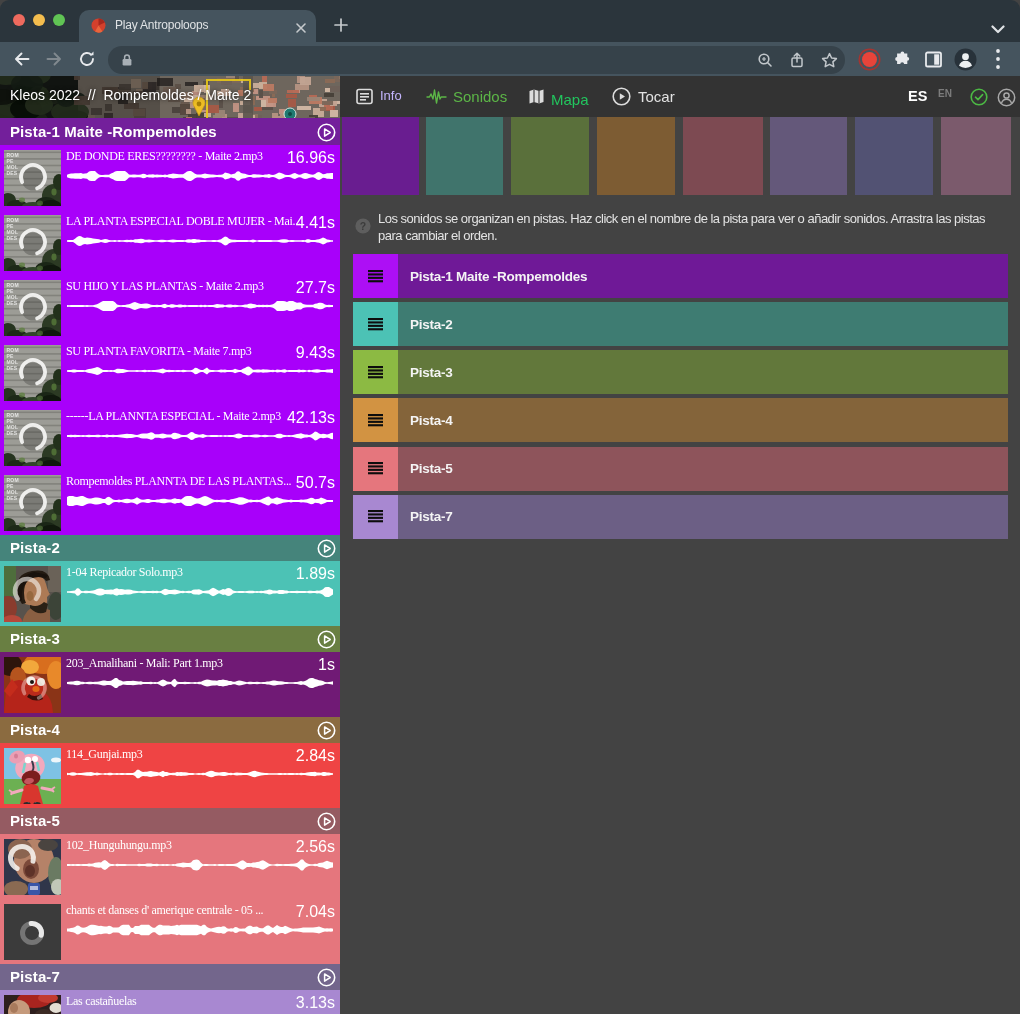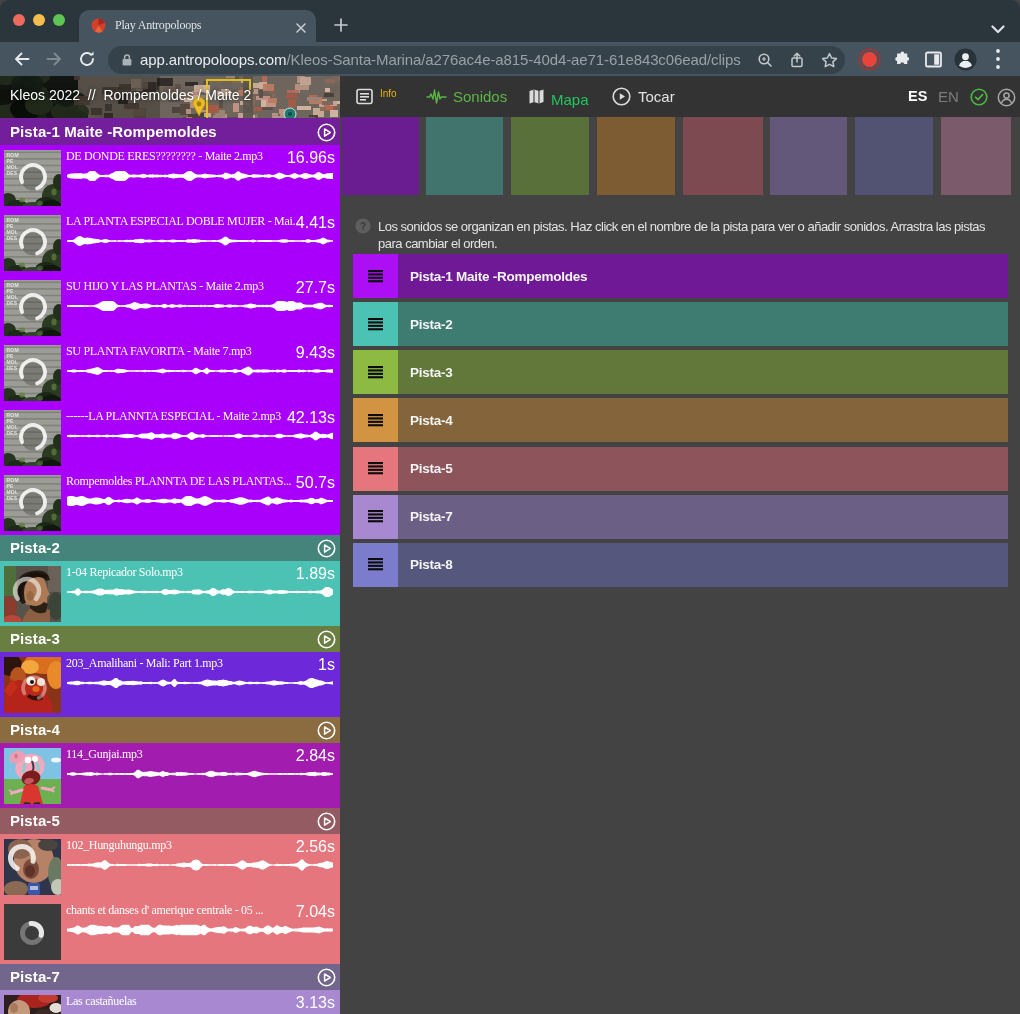--- a/index.html
+++ b/index.html
@@ -1,20 +1,20 @@
 <!DOCTYPE html>
 <html><head><meta charset="utf-8">
 <style>
 * { margin:0; padding:0; box-sizing:border-box; }
 html,body { width:1020px; height:1014px; overflow:hidden; background:#434343;
   font-family:"Liberation Sans", sans-serif; }
 .abs { position:absolute; }
 #win { position:relative; width:1020px; height:1014px; }
 
-#tabbar { position:absolute; left:0; top:0; width:1020px; height:42px; background:#2b353c; border-radius:9px 9px 0 0;font-family:Liberation Serif, serif; }
+#tabbar { position:absolute; left:0; top:0; width:1020px; height:42px; background:#2b353c; border-radius:9px 9px 0 0; }
 .tl { position:absolute; top:14px; width:12px; height:12px; border-radius:50%; }
 #tab { position:absolute; left:79px; top:10px; width:237px; height:32px; background:#45545e; border-radius:10px 10px 0 0; }
 #toolbar { position:absolute; left:0; top:42px; width:1020px; height:34px; background:#45545e; }
 #pill { position:absolute; left:108px; top:4px; width:737px; height:28px; border-radius:14px; background:#36424a; }
 
 #apphdr { position:absolute; left:0; top:76px; width:1020px; height:41px; }
 #apphdrbg { position:absolute; left:340px; top:76px; width:680px; height:40.5px; background:#333333; }
 #photo { position:absolute; left:0; top:76px; width:340px; height:41.5px; overflow:hidden; }
 
 #sidebar { position:absolute; left:0; top:117.5px; width:340px; height:896.5px; overflow:hidden; }
@@ -25,21 +25,21 @@
 .clip .th { position:absolute; left:4px; top:4.5px; width:57px; height:56px; overflow:hidden; }
 .clip .nm { position:absolute; left:66px; top:3.5px; font-size:12px; letter-spacing:-0.3px; color:#fff;
   white-space:nowrap;font-family:Liberation Serif, serif; }
 
 .clip .du { position:absolute; right:5px; top:3.5px; font-size:16px; color:#fff; }
 .clip .wv { position:absolute; left:67px; top:22px; }
 
 #main { position:absolute; left:340px; top:116.5px; width:680px; height:897.5px; background:#434343; }
 .sw { position:absolute; top:0.5px; height:78px; }
 #helpq { position:absolute; left:15px; top:101px; }
-#helptxt { position:absolute; left:38px; top:93.5px; font-size:13px; letter-spacing:-0.5px; line-height:17px; color:#e3e3e3; white-space:nowrap;margin-top:8px; }
+#helptxt { position:absolute; left:38px; top:93.5px; font-size:13px; letter-spacing:-0.5px; line-height:17px; color:#e3e3e3; white-space:nowrap; }
 .row { position:absolute; left:13px; width:655px; height:44px; }
 .row .hd { position:absolute; left:0; top:0; width:45px; height:44px; display:flex; align-items:center; justify-content:center; }
 .row .lb { position:absolute; left:57px; top:14.5px; font-size:13.5px; font-weight:600; color:#f4f4f4; letter-spacing:-0.25px; }
 </style></head><body>
 <div id="win">
 
 <div id="tabbar">
 <div class="tl" style="left:13px;background:#ee6a5e"></div>
 <div class="tl" style="left:33px;background:#f4bd4e"></div>
 <div class="tl" style="left:53px;background:#60c454"></div>
@@ -70,21 +70,20 @@
         </svg></div>
 <div class="abs" style="left:77px;top:7px"><svg width="20" height="20" viewBox="0 0 20 20">
           <path d="M16 10 a6 6 0 1 1 -1.8 -4.3" fill="none" stroke="#e8eaed" stroke-width="1.9" stroke-linecap="round"></path>
           <path d="M16.5 2.5 V6.2 H12.8 Z" fill="#e8eaed"></path>
         </svg></div>
 <div id="pill">
 <div class="abs" style="left:12px;top:7px"><svg width="14" height="14" viewBox="0 0 14 14">
             <rect x="2.6" y="6" width="8.8" height="6.5" rx="1.2" fill="#a9b0b6"></rect>
             <path d="M4.6 6 V4.4 a2.4 2.4 0 0 1 4.8 0 V6" fill="none" stroke="#a9b0b6" stroke-width="1.5"></path>
           </svg></div>
-<div class="abs" style="left:32px;top:5px;font-size:15px;letter-spacing:-0.1px;color:#e8eaed;white-space:nowrap">app.antropoloops.com<span style="color:#9aa0a6">/Kleos-Santa-Marina/a276ac4e-a815-40d4-ae71-61e843c06ead/clips</span></div>
 <div class="abs" style="left:648px;top:5px"><svg width="18" height="18" viewBox="0 0 18 18">
             <circle cx="8" cy="8" r="4.8" fill="none" stroke="#c2c7cb" stroke-width="1.6"></circle>
             <path d="M11.5 11.5 L15 15" stroke="#c2c7cb" stroke-width="1.6" stroke-linecap="round"></path>
             <path d="M6 8 h4 M8 6 v4" stroke="#c2c7cb" stroke-width="1.2"></path>
           </svg></div>
 <div class="abs" style="left:680px;top:5px"><svg width="18" height="18" viewBox="0 0 18 18">
             <rect x="4" y="7" width="10" height="8.5" rx="1.2" fill="none" stroke="#c2c7cb" stroke-width="1.5"></rect>
             <path d="M9 11 V2.5 M6.2 5 L9 2.2 L11.8 5" fill="none" stroke="#c2c7cb" stroke-width="1.5" stroke-linecap="round" stroke-linejoin="round"></path>
           </svg></div>
 <div class="abs" style="left:712px;top:4.5px"><svg width="19" height="19" viewBox="0 0 19 19">
@@ -268,37 +267,37 @@
     </div>
 <div id="apphdrbg"></div>
 <div id="apphdr">
 <div class="abs" style="left:10px;top:11px;font-size:14px;color:#fff;text-shadow:0 0 4px rgba(0,0,0,0.7)">Kleos 2022&nbsp; // &nbsp;Rompemoldes / Maite 2</div>
 <div class="abs" style="left:356px;top:12px"><svg width="17" height="17" viewBox="0 0 17 17">
           <rect x="1" y="1.5" width="15" height="14" rx="2" fill="none" stroke="#dcdcdc" stroke-width="1.6"></rect>
           <rect x="4" y="5" width="9" height="1.6" fill="#dcdcdc"></rect>
           <rect x="4" y="8" width="9" height="1.6" fill="#dcdcdc"></rect>
           <rect x="4" y="11" width="6" height="1.6" fill="#dcdcdc"></rect>
         </svg></div>
-<div class="abs" style="left:380px;top:12px;font-size:10px;color:#eab308">Info</div>
+<div class="abs" style="left:380px;top:12px;font-size:13px;color:#c4b5fd">Info</div>
 <div class="abs" style="left:426px;top:12px"><svg width="21" height="17" viewBox="0 0 21 17">
           <path d="M0.5 9 h3 l1.5 -3 2 5 1.5 -9 2 13 2 -11 1.5 7 1.2 -2 h5.3" fill="none" stroke="#5cb647" stroke-width="1.4" stroke-linejoin="round"></path>
         </svg></div>
 <div class="abs" style="left:453px;top:12px;font-size:15px;color:#5cb647">Sonidos</div>
 <div class="abs" style="left:528px;top:12px"><svg width="17" height="17" viewBox="0 0 17 17">
           <path d="M1.5 3 L6 1.5 L11 3 L15.5 1.5 V14 L11 15.5 L6 14 L1.5 15.5 Z" fill="#dcdcdc"></path>
           <path d="M6 1.5 V14 M11 3 V15.5" stroke="#333" stroke-width="1.1"></path>
         </svg></div>
 <div class="abs" style="left:551px;top:15px;font-size:15px;color:#22c55e">Mapa</div>
 <div class="abs" style="left:612px;top:11px"><svg width="19" height="19" viewBox="0 0 19 19">
           <circle cx="9.5" cy="9.5" r="8.3" fill="none" stroke="#dcdcdc" stroke-width="1.6"></circle>
           <path d="M7.8 6.2 L13 9.5 L7.8 12.8 Z" fill="#dcdcdc"></path>
         </svg></div>
 <div class="abs" style="left:638px;top:12px;font-size:15px;color:#e2e2e2">Tocar</div>
 <div class="abs" style="left:908px;top:12px;font-size:14.5px;font-weight:bold;color:#fff">ES</div>
-<div class="abs" style="left:938px;top:12px;font-size:15px;font-weight:normal;color:#7c7c7c">EN</div>
+<div class="abs" style="left:938px;top:12px;font-size:10px;font-weight:bold;color:#7c7c7c">EN</div>
 <div class="abs" style="left:970px;top:12px"><svg width="18" height="18" viewBox="0 0 18 18">
           <circle cx="9" cy="9" r="7.8" fill="none" stroke="#4cb944" stroke-width="1.6"></circle>
           <path d="M5.5 9.2 L8 11.6 L12.6 6.6" fill="none" stroke="#4cb944" stroke-width="1.6" stroke-linecap="round" stroke-linejoin="round"></path>
         </svg></div>
 <div class="abs" style="left:997px;top:11.5px"><svg width="19" height="19" viewBox="0 0 19 19">
           <circle cx="9.5" cy="9.5" r="8.2" fill="none" stroke="#a8a8a8" stroke-width="1.5"></circle>
           <circle cx="9.5" cy="7.5" r="2.6" fill="none" stroke="#a8a8a8" stroke-width="1.5"></circle>
           <path d="M4.5 15 q1.5 -3.8 5 -3.8 q3.5 0 5 3.8" fill="none" stroke="#a8a8a8" stroke-width="1.5"></path>
         </svg></div>
 </div>
@@ -587,21 +586,21 @@
 </div>
 <div class="shdr" style="background:#697f42">
         <span class="t" style="">Pista-3</span>
         <span class="p" style="">
           <svg width="19" height="19" viewBox="0 0 19 19" style="display:block">
             <circle cx="9.5" cy="9.5" r="8.2" fill="none" stroke="#fff" stroke-width="1.6"></circle>
             <path d="M7.6 5.9 L13.2 9.5 L7.6 13.1 Z" fill="none" stroke="#fff" stroke-width="1.5" stroke-linejoin="round"></path>
           </svg>
         </span>
       </div>
-<div style="background:#6d28d9">
+<div style="background:#701a75">
 <div class="clip">
           <div class="th">
             <svg width="57" height="56" viewBox="0 0 57 56" style="display:block">
               <rect width="57" height="56" fill="#8a3417"></rect>
               <ellipse cx="6" cy="8" rx="12" ry="11" fill="#2e150c"></ellipse>
               <ellipse cx="40" cy="6" rx="20" ry="11" fill="#d86e1e"></ellipse>
               <ellipse cx="52" cy="18" rx="9" ry="14" fill="#e8892a"></ellipse>
               <ellipse cx="26" cy="10" rx="9" ry="7" fill="#f2a83c"></ellipse>
               <ellipse cx="14" cy="20" rx="8" ry="10" fill="#b5541e"></ellipse>
               <path d="M0 56 l2 -22 q6 -14 18 -10 l16 8 q10 6 12 16 l1 8z" fill="#b5241a"></path>
@@ -626,21 +625,21 @@
 </div>
 <div class="shdr" style="background:#8b6b40">
         <span class="t" style="">Pista-4</span>
         <span class="p" style="">
           <svg width="19" height="19" viewBox="0 0 19 19" style="display:block">
             <circle cx="9.5" cy="9.5" r="8.2" fill="none" stroke="#fff" stroke-width="1.6"></circle>
             <path d="M7.6 5.9 L13.2 9.5 L7.6 13.1 Z" fill="none" stroke="#fff" stroke-width="1.5" stroke-linejoin="round"></path>
           </svg>
         </span>
       </div>
-<div style="background:#a21caf">
+<div style="background:#ef4444">
 <div class="clip">
           <div class="th">
             <svg width="57" height="56" viewBox="0 0 57 56" style="display:block">
               <rect width="57" height="56" fill="#7ec2e4"></rect>
               <rect x="0" y="31" width="57" height="25" fill="#6cb052"></rect>
               <ellipse cx="52" cy="12" rx="5" ry="2.5" fill="#eef6fa"></ellipse>
               <ellipse cx="26" cy="19" rx="15" ry="13" fill="#f2a9bd" transform="rotate(-20 26 19)"></ellipse>
               <ellipse cx="13" cy="9" rx="8" ry="6" fill="#eb9eb4" transform="rotate(-25 13 9)"></ellipse>
               <ellipse cx="12" cy="8" rx="2" ry="2.6" fill="#d47e96"></ellipse>
               <circle cx="24" cy="12" r="3.2" fill="#fff"></circle>
@@ -825,24 +824,13 @@
         <div class="hd" style="background:#a888d1">
           <svg width="17" height="15" viewBox="0 0 17 15">
             <rect x="1" y="1.0" width="15" height="2.1" fill="#0d0d0d"></rect>
             <rect x="1" y="4.4" width="15" height="2.1" fill="#0d0d0d"></rect>
             <rect x="1" y="7.8" width="15" height="2.1" fill="#0d0d0d"></rect>
             <rect x="1" y="11.2" width="15" height="2.1" fill="#0d0d0d"></rect>
           </svg>
         </div>
         <span class="lb">Pista-7</span>
       </div>
-<div class="row" style="top:426.4px;background:#56577d">
-        <div class="hd" style="background:#7b7ccc">
-          <svg width="17" height="15" viewBox="0 0 17 15">
-            <rect x="1" y="1.0" width="15" height="2.1" fill="#0d0d0d"></rect>
-            <rect x="1" y="4.4" width="15" height="2.1" fill="#0d0d0d"></rect>
-            <rect x="1" y="7.8" width="15" height="2.1" fill="#0d0d0d"></rect>
-            <rect x="1" y="11.2" width="15" height="2.1" fill="#0d0d0d"></rect>
-          </svg>
-        </div>
-        <span class="lb">Pista-8</span>
-      </div>
 </div>
 </div>
 </body></html>

